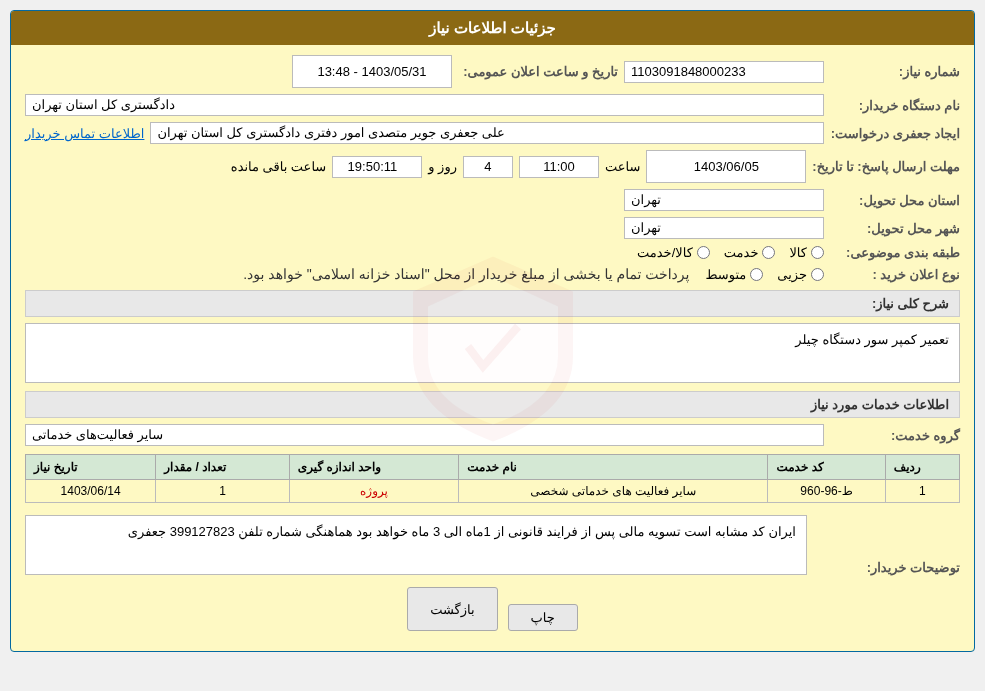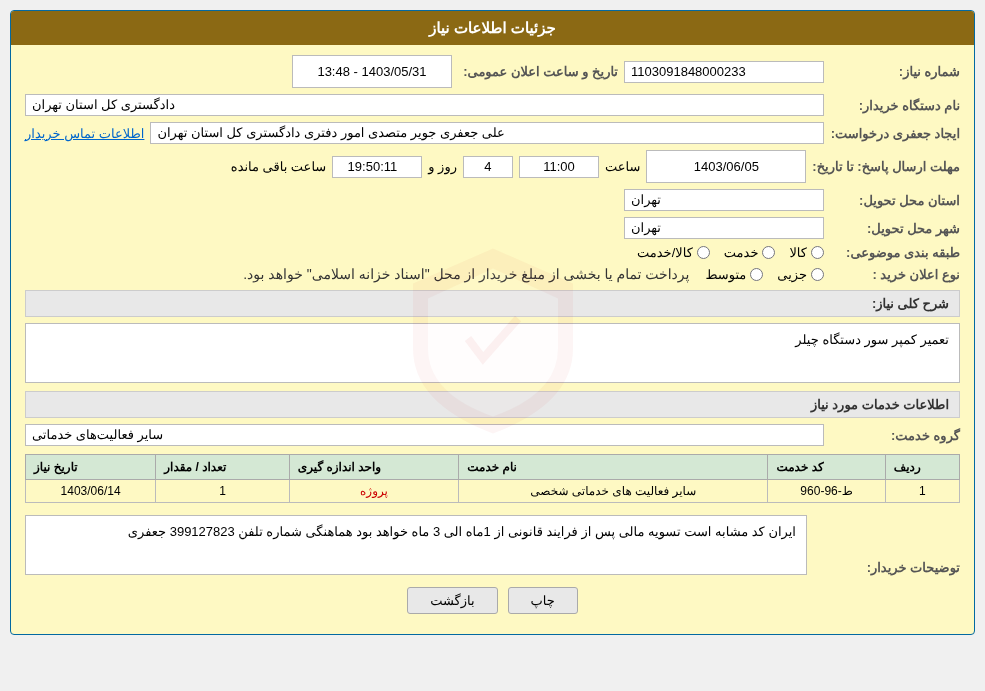--- a/index.html
+++ b/index.html
@@ -160,20 +160,21 @@
     .btn {
       padding: 5px 22px;
       border: 1px solid #aaa;
       border-radius: 3px;
       cursor: pointer;
       font-size: 13px;
       font-family: Tahoma, Arial, sans-serif;
     }
     .btn-print {
       background: #e8e8e8;
+      margin-top: 17px;
     }
     .btn-back {
       background: #e8e8e8;
     }
     .watermark {
       position: relative;
     }
     .shield-watermark {
       position: absolute;
       left: 50%;

